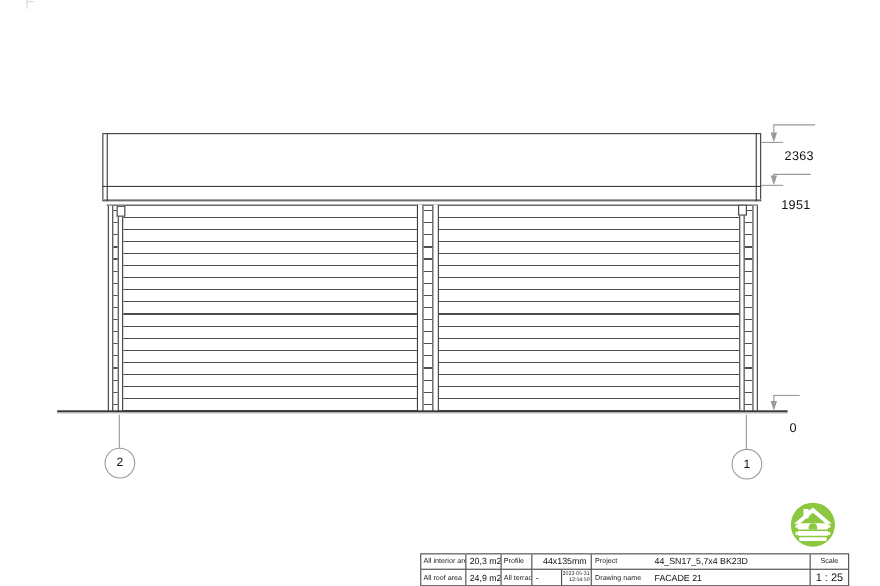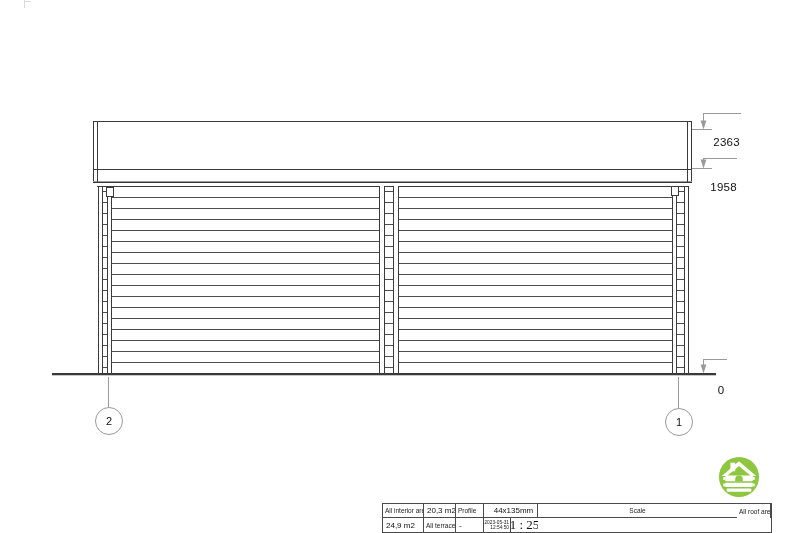--- a/index.html
+++ b/index.html
@@ -89,21 +89,21 @@
       <path d="M703.5,359.5 V365"></path>
     </g>
     <g fill="#9a9a9a">
       <polygon points="703.5,129.5 700.6,120.5 706.4,120.5"></polygon>
       <polygon points="703.5,168.5 700.6,159.5 706.4,159.5"></polygon>
       <polygon points="703.5,373.5 700.6,364.5 706.4,364.5"></polygon>
     </g>
   </svg>
 
   <div class="abs dim-label" style="left:694px;top:96px;width:46px;text-align:right;">2363</div>
-  <div class="abs dim-label" style="left:691px;top:141px;width:46px;text-align:right;">1958</div>
+  <div class="abs dim-label" style="left:691px;top:141px;width:46px;text-align:right;">1951</div>
   <div class="abs dim-label" style="left:711px;top:344px;width:20px;text-align:center;">0</div>
 
   <div class="abs axis-line" style="left:108px;top:377px;height:30px;"></div>
   <div class="abs axis-bubble" style="left:95px;top:407px;">
     <span>2</span>
   </div>
   <div class="abs axis-line" style="left:678px;top:377px;height:31px;"></div>
   <div class="abs axis-bubble" style="left:665px;top:408px;">
     <span>1</span>
   </div>
@@ -131,20 +131,24 @@
     </div>
     <div class="cell">
       <span class="val">20,3 m2</span>
     </div>
     <div class="cell">
       <span class="lbl">Profile</span>
     </div>
     <div class="cell merged">
       <span class="val" style="padding-left:6px;">44x135mm</span>
     </div>
+    <div class="cell">
+      <span class="proj-label">Project</span>
+      <span class="val" style="padding-left:8px;">44_SN17_5,7x4 BK23D</span>
+    </div>
     <div class="cell last-col center">
       <span class="lbl" style="padding-left:0;">Scale</span>
     </div>
 
     <div class="cell last-row">
       <span class="lbl">All roof area</span>
     </div>
     <div class="cell last-row">
       <span class="val">24,9 m2</span>
     </div>
@@ -153,18 +157,22 @@
     </div>
     <div class="cell last-row">
       <span class="val">-</span>
     </div>
     <div class="cell last-row">
       <div class="tiny">
         <div>2023-05-31</div>
         <div>12:54:50</div>
       </div>
     </div>
+    <div class="cell last-row">
+      <span class="proj-label">Drawing name</span>
+      <span class="val" style="padding-left:8px;">FACADE 21</span>
+    </div>
     <div class="cell last-col last-row center">
-      <span class="val" style="padding-left:0;font-size:13px;font-family:Liberation Serif, serif;">1 : 25</span>
+      <span class="val" style="padding-left:0;font-size:10px;">1 : 25</span>
     </div>
   </div>
 
 </div>
 
 </body></html>

